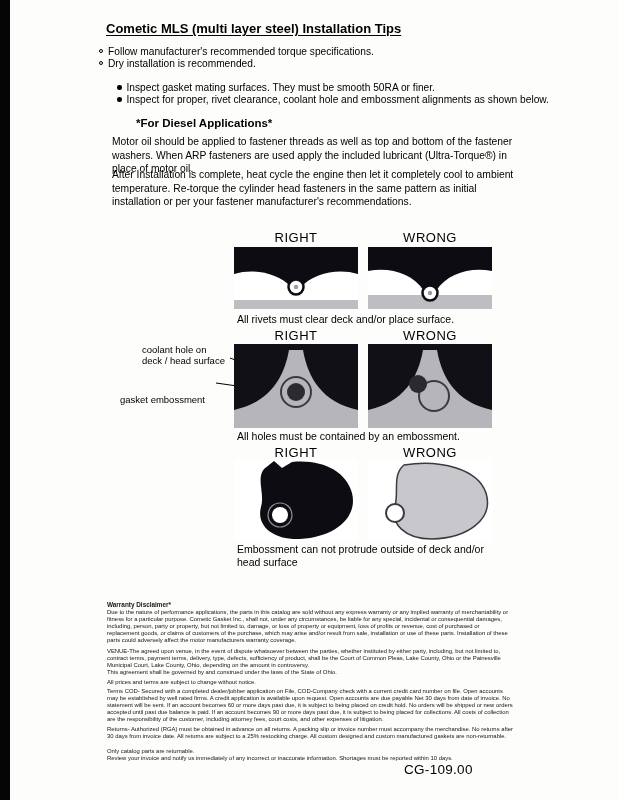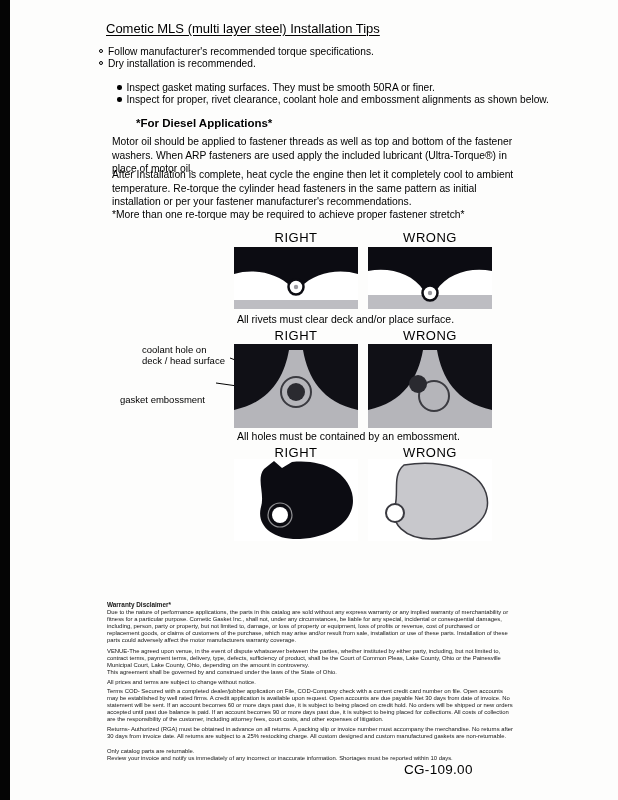--- a/index.html
+++ b/index.html
@@ -3,21 +3,21 @@
 <meta charset="utf-8">
 <title>Cometic MLS Installation Tips</title>
 <style>
   * { margin:0; padding:0; box-sizing:border-box; }
   html,body { background:#ffffff; }
   body { font-family:"Liberation Sans", sans-serif; color:#000; }
   .page { position:relative; width:618px; height:800px; background:#fdfdfc; overflow:hidden; }
   .abs { position:absolute; }
   .edge { position:absolute; left:0; top:0; width:10px; height:800px; background:#050505; }
 
-  .title { font-weight:normal; font-size:13px; text-decoration:underline; text-underline-offset:2px; white-space:nowrap; }
+  .title { font-weight:bold; font-size:13px; text-decoration:underline; text-underline-offset:2px; white-space:nowrap; }
   .body-text { font-size:10.3px; line-height:13px; }
   .para { font-size:10.3px; line-height:13.5px; width:404px; }
   .heading2 { font-weight:bold; font-size:11.5px; white-space:nowrap;margin-left:24px; }
 
   .bullet { display:flex; align-items:flex-start; font-size:10.2px; line-height:12px; white-space:nowrap; }
   .ring { width:4px; height:4px; border:1px solid #000; border-radius:50%; margin:3px 5px 0 0; flex:0 0 auto; }
   .dot  { width:4.5px; height:4.5px; background:#000; border-radius:50%; margin:3px 5px 0 0; flex:0 0 auto; }
 
   .figure-label { font-size:13px; text-align:center; letter-spacing:0.5px; }
   .caption { font-size:10.5px; line-height:12.5px; }
@@ -51,21 +51,20 @@
     <span>Inspect gasket mating surfaces.  They must be smooth 50RA or finer.</span>
   </div>
   <div class="abs bullet" style="left:117px; top:94px;">
     <span class="dot"></span>
     <span>Inspect for proper, rivet clearance, coolant hole and embossment alignments as shown below.</span>
   </div>
 
   <div class="abs heading2" style="left:112px; top:117px;">*For Diesel Applications*</div>
   <div class="abs para" style="left:112px; top:135px;">Motor oil should be applied to fastener threads as well as top and bottom of the fastener washers. When ARP fasteners are used apply the included lubricant (Ultra-Torque®) in place of motor oil.</div>
   <div class="abs para" style="left:112px; top:168px;">After Installation is complete, heat cycle the engine then let it completely cool to ambient temperature. Re-torque the cylinder head fasteners in the same pattern as initial installation or per your fastener manufacturer's recommendations.</div>
-  <div class="abs body-text" style="left:112px; top:208px; white-space:nowrap;">*More than one re-torque may be required to achieve proper fastener stretch*</div>
 
   <div class="abs figure-label" style="left:234px; top:230px; width:124px;">RIGHT</div>
   <div class="abs figure-label" style="left:368px; top:230px; width:124px;">WRONG</div>
 
   <div class="abs" style="left:234px; top:247px;">
     <svg class="fig" width="124" height="62" viewBox="0 0 124 62">
       <rect width="124" height="62" fill="#ffffff"></rect>
       <rect y="53" width="124" height="9" fill="#bdbdc2"></rect>
       <path d="M0,0 H124 V27 C104,21 80,26 67,40 L57,40 C44,26 20,21 0,27 Z" fill="#0c0c12"></path>
       <circle cx="62" cy="40" r="7.5" fill="#ffffff" stroke="#0c0c12" stroke-width="2.5"></circle>
@@ -125,20 +124,21 @@
       <circle cx="46" cy="56" r="8" fill="#ffffff"></circle>
     </svg>
   </div>
   <div class="abs" style="left:368px; top:459px;">
     <svg class="fig" width="124" height="82" viewBox="0 0 124 82">
       <rect width="124" height="82" fill="#ffffff"></rect>
       <path d="M36,6 C72,0 110,10 118,34 C126,60 100,79 64,80 C36,80 22,64 27,47 C31,33 24,16 36,6 Z" fill="#c8c8cc" stroke="#3a3a40" stroke-width="1.5"></path>
       <circle cx="27" cy="54" r="9" fill="#ffffff" stroke="#3a3a40" stroke-width="2"></circle>
     </svg>
   </div>
+  <div class="abs caption" style="left:237px; top:543px; width:270px;">Embossment can not protrude outside of deck and/or head surface</div>
 
   <div class="abs legal legal-head" style="left:107px; top:601px;">Warranty Disclaimer*</div>
   <div class="abs legal" style="left:107px; top:609px;">Due to the nature of performance applications, the parts in this catalog are sold without any express warranty or any implied warranty of merchantability or fitness for a particular purpose.  Cometic Gasket Inc., shall not, under any circumstances, be liable for any special, incidental or consequential damages, including, person, party or property, but not limited to, damage, or loss of property or equipment, loss of profits or revenue, cost of purchased or replacement goods, or claims of customers of the purchase, which may arise and/or result from sale, installation or use of these parts.  Installation of these parts could adversely affect the motor manufacturers warranty coverage.</div>
   <div class="abs legal prelines" style="left:107px; top:648px;">VENUE-The agreed upon venue, in the event of dispute whatsoever between the parties, whether instituted by either party, including, but not limited to, contract terms, payment terms, delivery, type, defects, sufficiency of product, shall be the Court of Common Pleas, Lake County, Ohio or the Painesville Municipal Court, Lake County, Ohio, depending on the amount in controversy.
 This agreement shall be governed by and construed under the laws of the State of Ohio.</div>
   <div class="abs legal" style="left:107px; top:679px;">All prices and terms are subject to change without notice.</div>
   <div class="abs legal" style="left:107px; top:688px;">Terms COD- Secured with a completed dealer/jobber application on File, COD-Company check with a current credit card number on file.  Open accounts may be established by well rated firms.  A credit application is available upon request.  Open accounts are due payable Net 30 days from date of invoice.  No statement will be sent.  If an account becomes 60 or more days past due, it is subject to being placed on credit hold.  No orders will be shipped or new orders accepted until past due balance is paid.  If an account becomes 90 or more days past due, it is subject to being placed for collections.  All costs of collection are the responsibility of the customer, including attorney fees, court costs, and other expenses of litigation.</div>
   <div class="abs legal" style="left:107px; top:726px;">Returns- Authorized (RGA) must be obtained in advance on all returns.  A packing slip or invoice number must accompany the merchandise.  No returns after 30 days from invoice date.  All returns are subject to a 25% restocking charge.  All custom designed and custom manufactured gaskets are non-returnable.</div>
   <div class="abs legal" style="left:107px; top:748px;">Only catalog parts are returnable.</div>
   <div class="abs legal" style="left:107px; top:755px;">Review your invoice and notify us immediately of any incorrect or inaccurate information.  Shortages must be reported within 10 days.</div>

